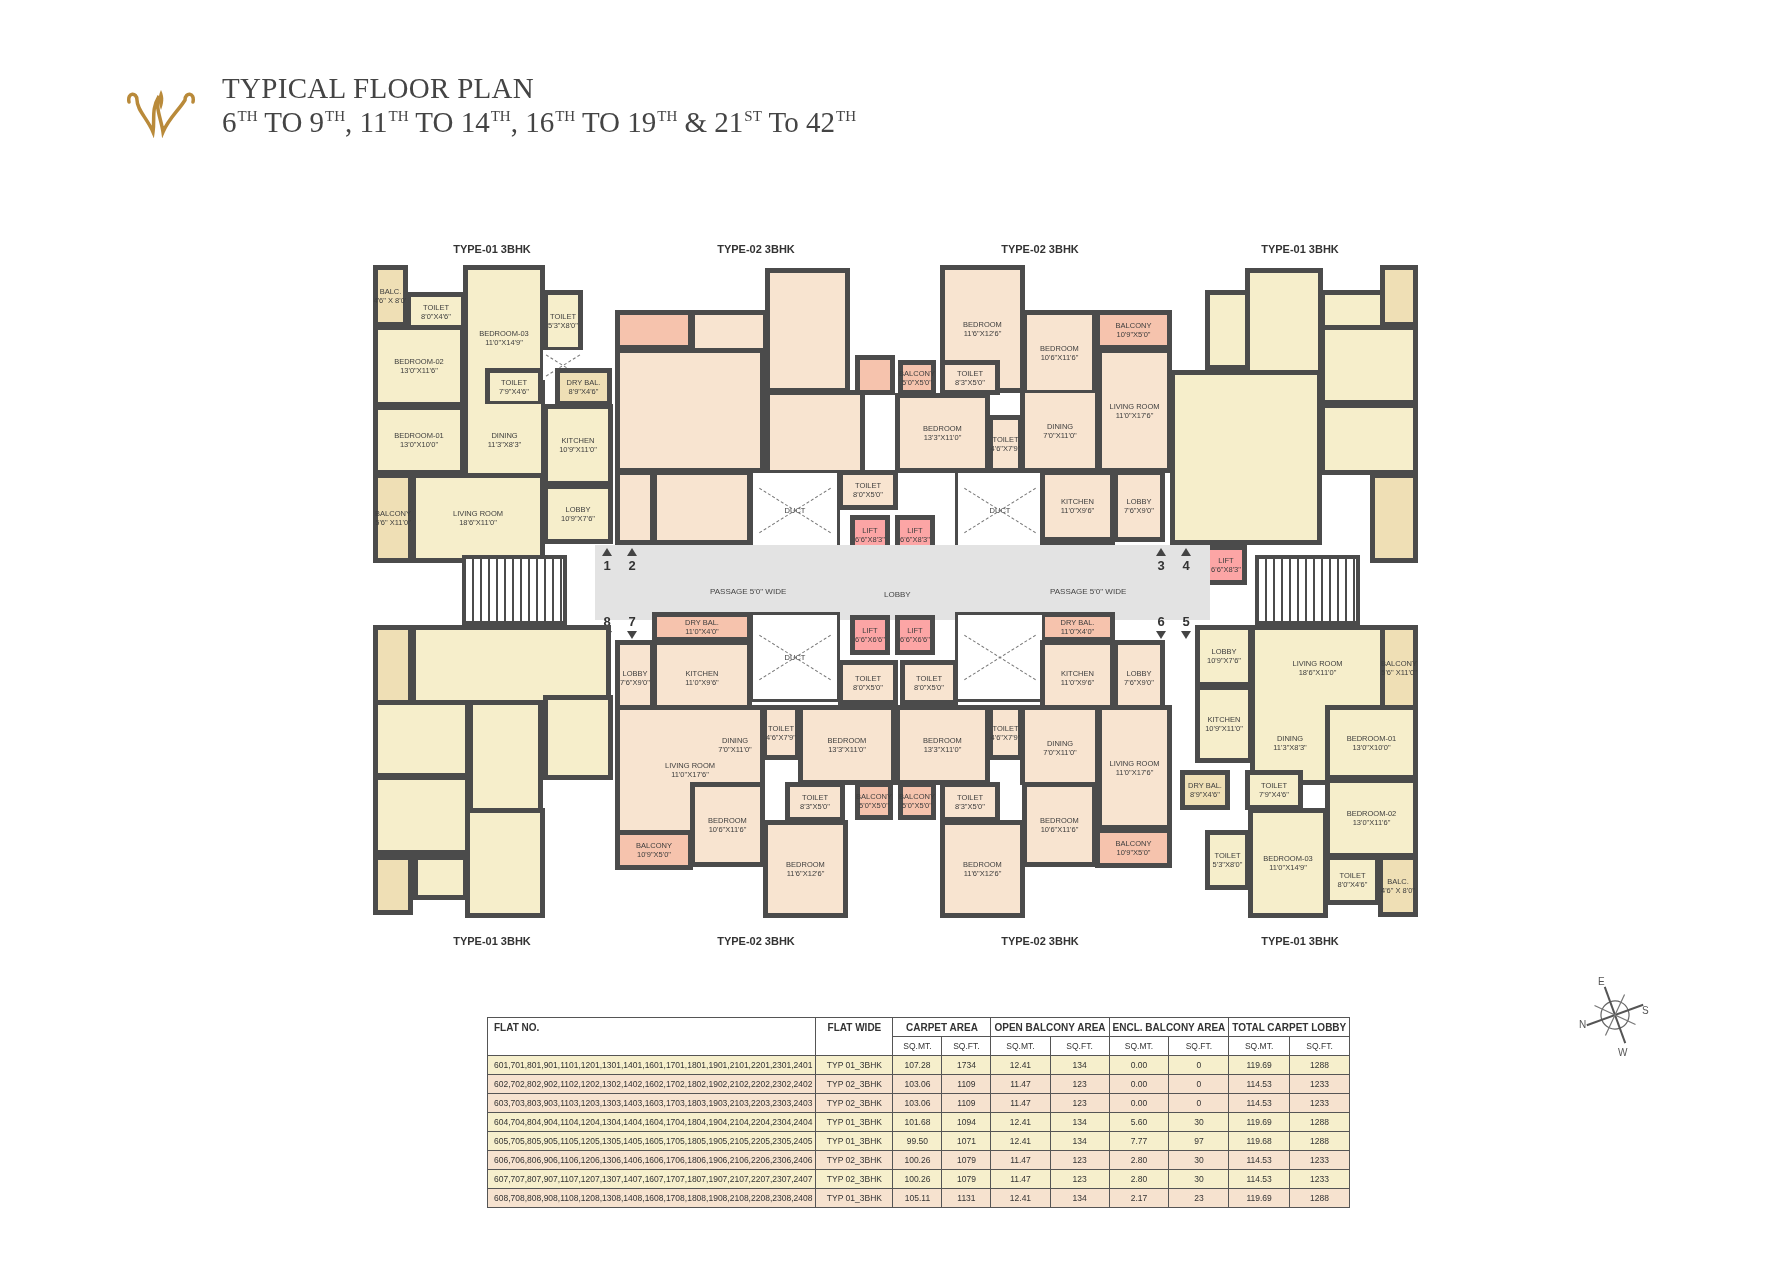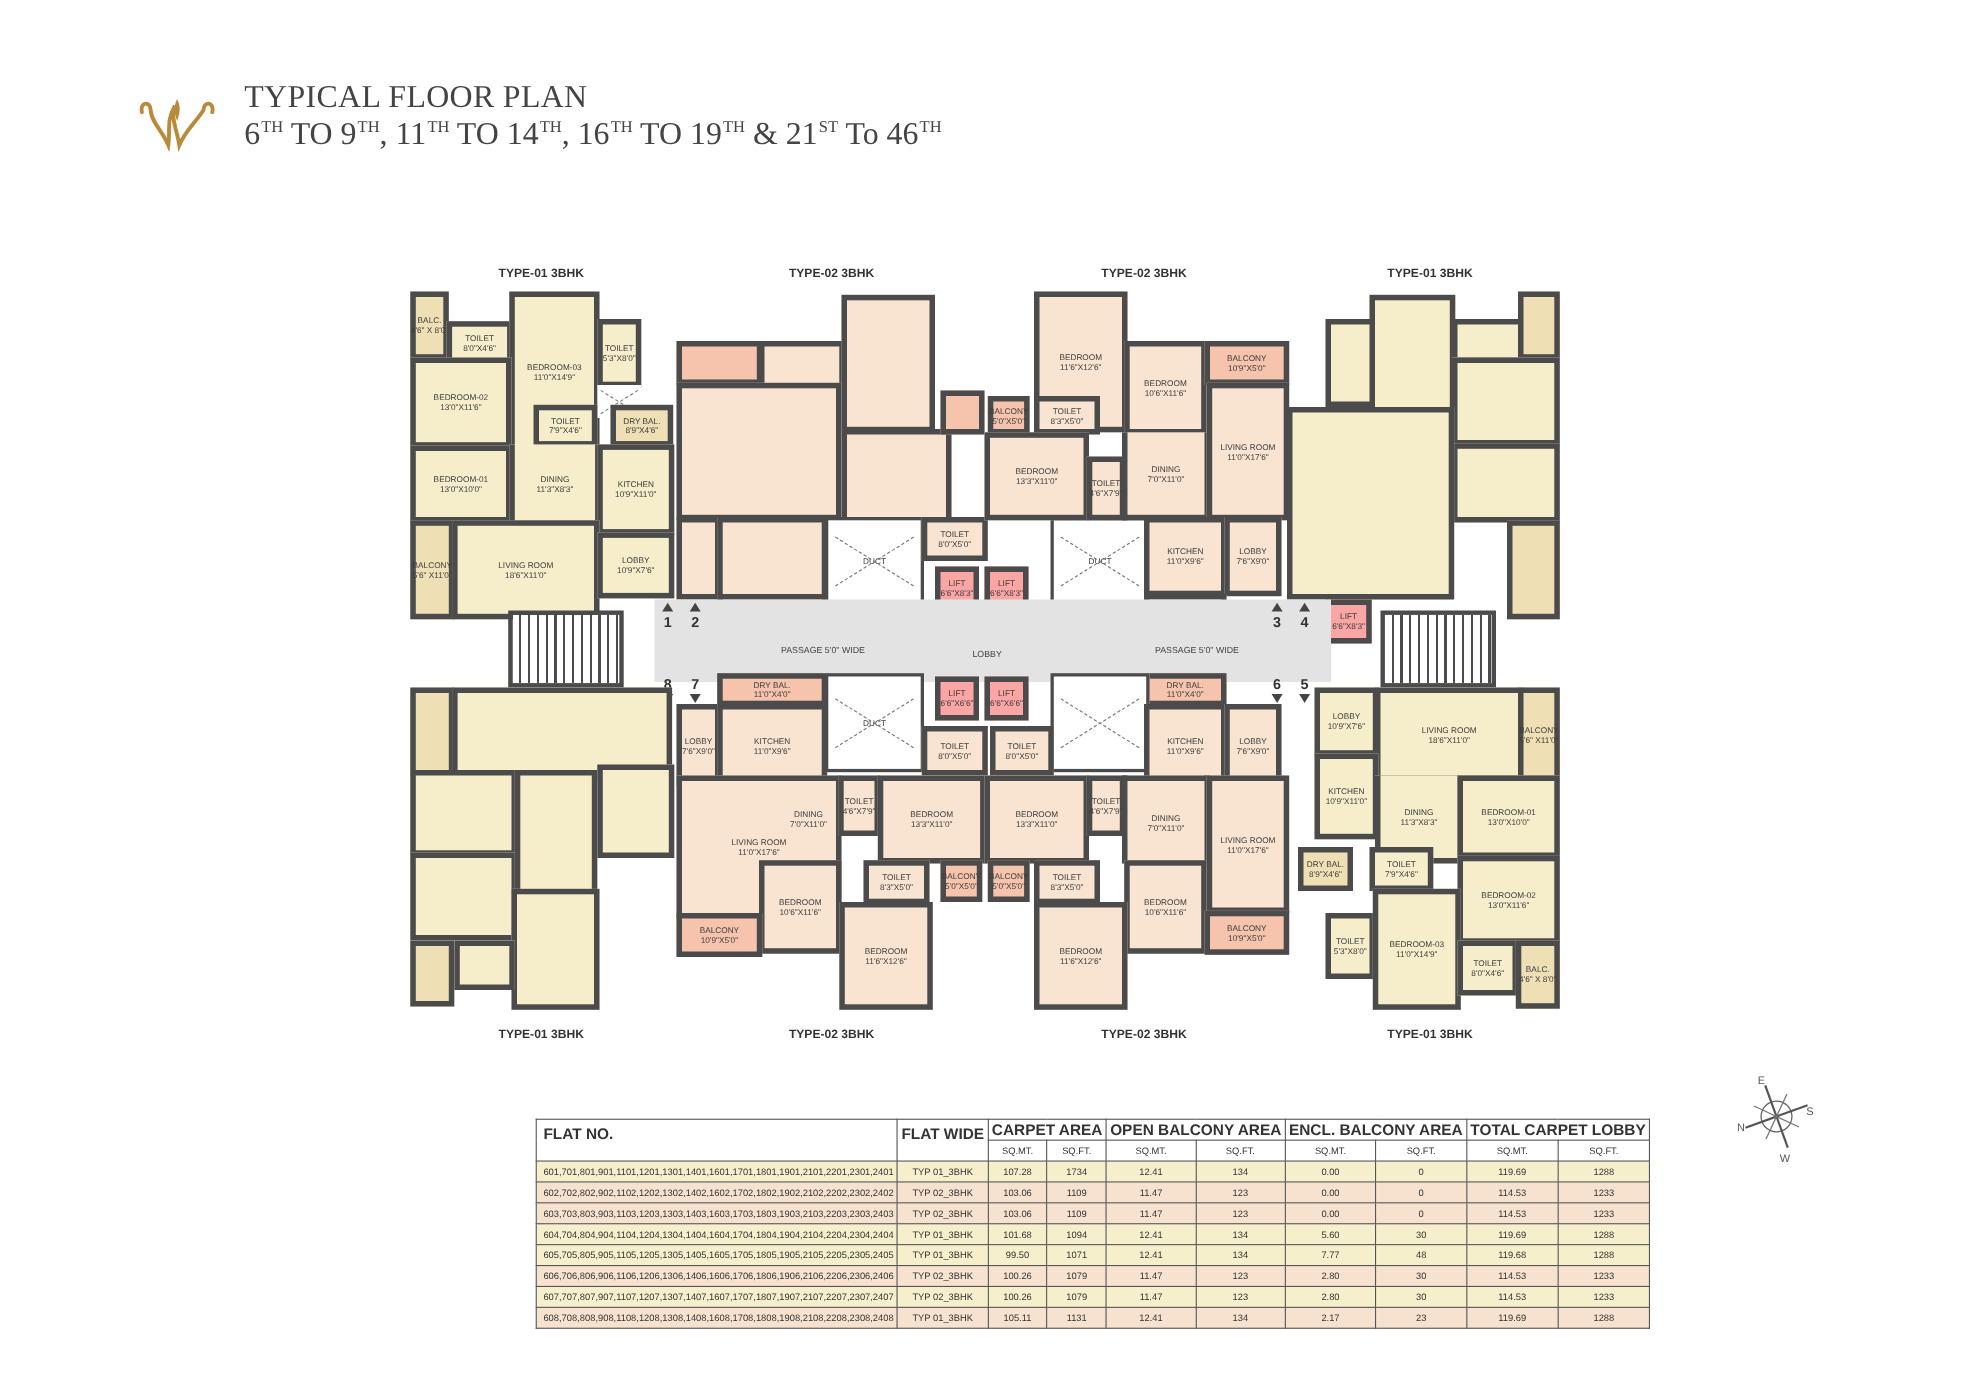--- a/index.html
+++ b/index.html
@@ -28,36 +28,36 @@
   .stair{position:absolute;background:repeating-linear-gradient(90deg,#fff 0 6px,#4b4b4b 6px 8px);border:4px solid #4b4b4b;box-sizing:border-box;}
   .flatno{position:absolute;font-size:13px;font-weight:bold;color:#333;text-align:center;width:18px;}
   .arrow-up{width:0;height:0;border-left:5px solid transparent;border-right:5px solid transparent;border-bottom:8px solid #444;margin:0 auto 2px;}
   .arrow-down{width:0;height:0;border-left:5px solid transparent;border-right:5px solid transparent;border-top:8px solid #444;margin:2px auto 0;}
   .corr-txt{position:absolute;font-size:8px;color:#444;white-space:nowrap;}
   
   .compass{left:1570px;top:970px;width:110px;height:90px;}
   
   table.area{position:absolute;left:487px;top:1017px;border-collapse:collapse;font-size:8.5px;color:#333;}
   table.area td, table.area th{border:1.5px solid #555;padding:0 3px;height:18px;text-align:center;white-space:nowrap;}
-  table.area th{background:#fff;font-weight:bold;font-size:14px;}
+  table.area th{background:#fff;font-weight:bold;font-size:10px;}
   table.area .sub th{font-weight:normal;font-size:8.5px;}
   table.area td.fl{text-align:left;padding-left:6px;}
   tr.ry td{background:#f6efcc;}
   tr.rp td{background:#f6e2cf;}
 </style>
 </head>
 <body>
 
 <svg class="abs logo" viewBox="0 0 72 50">
   <path d="M4 14 C2 4 12 4 12 12 C12 22 22 30 28 44 C30 30 26 22 34 8 C30 20 36 30 38 44 C44 30 54 22 60 12 C60 4 70 4 68 14" fill="none" stroke="#b98a3a" stroke-width="3.5" stroke-linecap="round"></path>
   <path d="M36 2 C40 10 38 16 36 22 C34 16 32 10 36 2" fill="#b98a3a"></path>
 </svg>
 <div class="abs title1">TYPICAL FLOOR PLAN</div>
 <div class="abs title2">
-  <span>6</span><sup>TH</sup><span> TO </span><span>9</span><sup>TH</sup><span>, </span><span>11</span><sup>TH</sup><span> TO </span><span>14</span><sup>TH</sup><span>, </span><span>16</span><sup>TH</sup><span> TO </span><span>19</span><sup>TH</sup><span> &amp; </span><span>21</span><sup>ST</sup><span> To </span><span>46</span><sup>TH</sup>
+  <span>6</span><sup>TH</sup><span> TO </span><span>9</span><sup>TH</sup><span>, </span><span>11</span><sup>TH</sup><span> TO </span><span>14</span><sup>TH</sup><span>, </span><span>16</span><sup>TH</sup><span> TO </span><span>19</span><sup>TH</sup><span> &amp; </span><span>21</span><sup>ST</sup><span> To </span><span>42</span><sup>TH</sup>
 </div>
 
 <div class="abs type-label" style="left:492px;top:243px;">TYPE-01 3BHK</div>
 <div class="abs type-label" style="left:756px;top:243px;">TYPE-02 3BHK</div>
 <div class="abs type-label" style="left:1040px;top:243px;">TYPE-02 3BHK</div>
 <div class="abs type-label" style="left:1300px;top:243px;">TYPE-01 3BHK</div>
 <div class="abs type-label" style="left:492px;top:935px;">TYPE-01 3BHK</div>
 <div class="abs type-label" style="left:756px;top:935px;">TYPE-02 3BHK</div>
 <div class="abs type-label" style="left:1040px;top:935px;">TYPE-02 3BHK</div>
 <div class="abs type-label" style="left:1300px;top:935px;">TYPE-01 3BHK</div>
@@ -491,21 +491,21 @@
         <td>1288</td>
   </tr>
   <tr class="ry">
     <td class="fl">605,705,805,905,1105,1205,1305,1405,1605,1705,1805,1905,2105,2205,2305,2405</td>
         <td>TYP 01_3BHK</td>
     <td>99.50</td>
         <td>1071</td>
     <td>12.41</td>
         <td>134</td>
     <td>7.77</td>
-        <td>48</td>
+        <td>97</td>
     <td>119.68</td>
         <td>1288</td>
   </tr>
   <tr class="rp">
     <td class="fl">606,706,806,906,1106,1206,1306,1406,1606,1706,1806,1906,2106,2206,2306,2406</td>
         <td>TYP 02_3BHK</td>
     <td>100.26</td>
         <td>1079</td>
     <td>11.47</td>
         <td>123</td>

